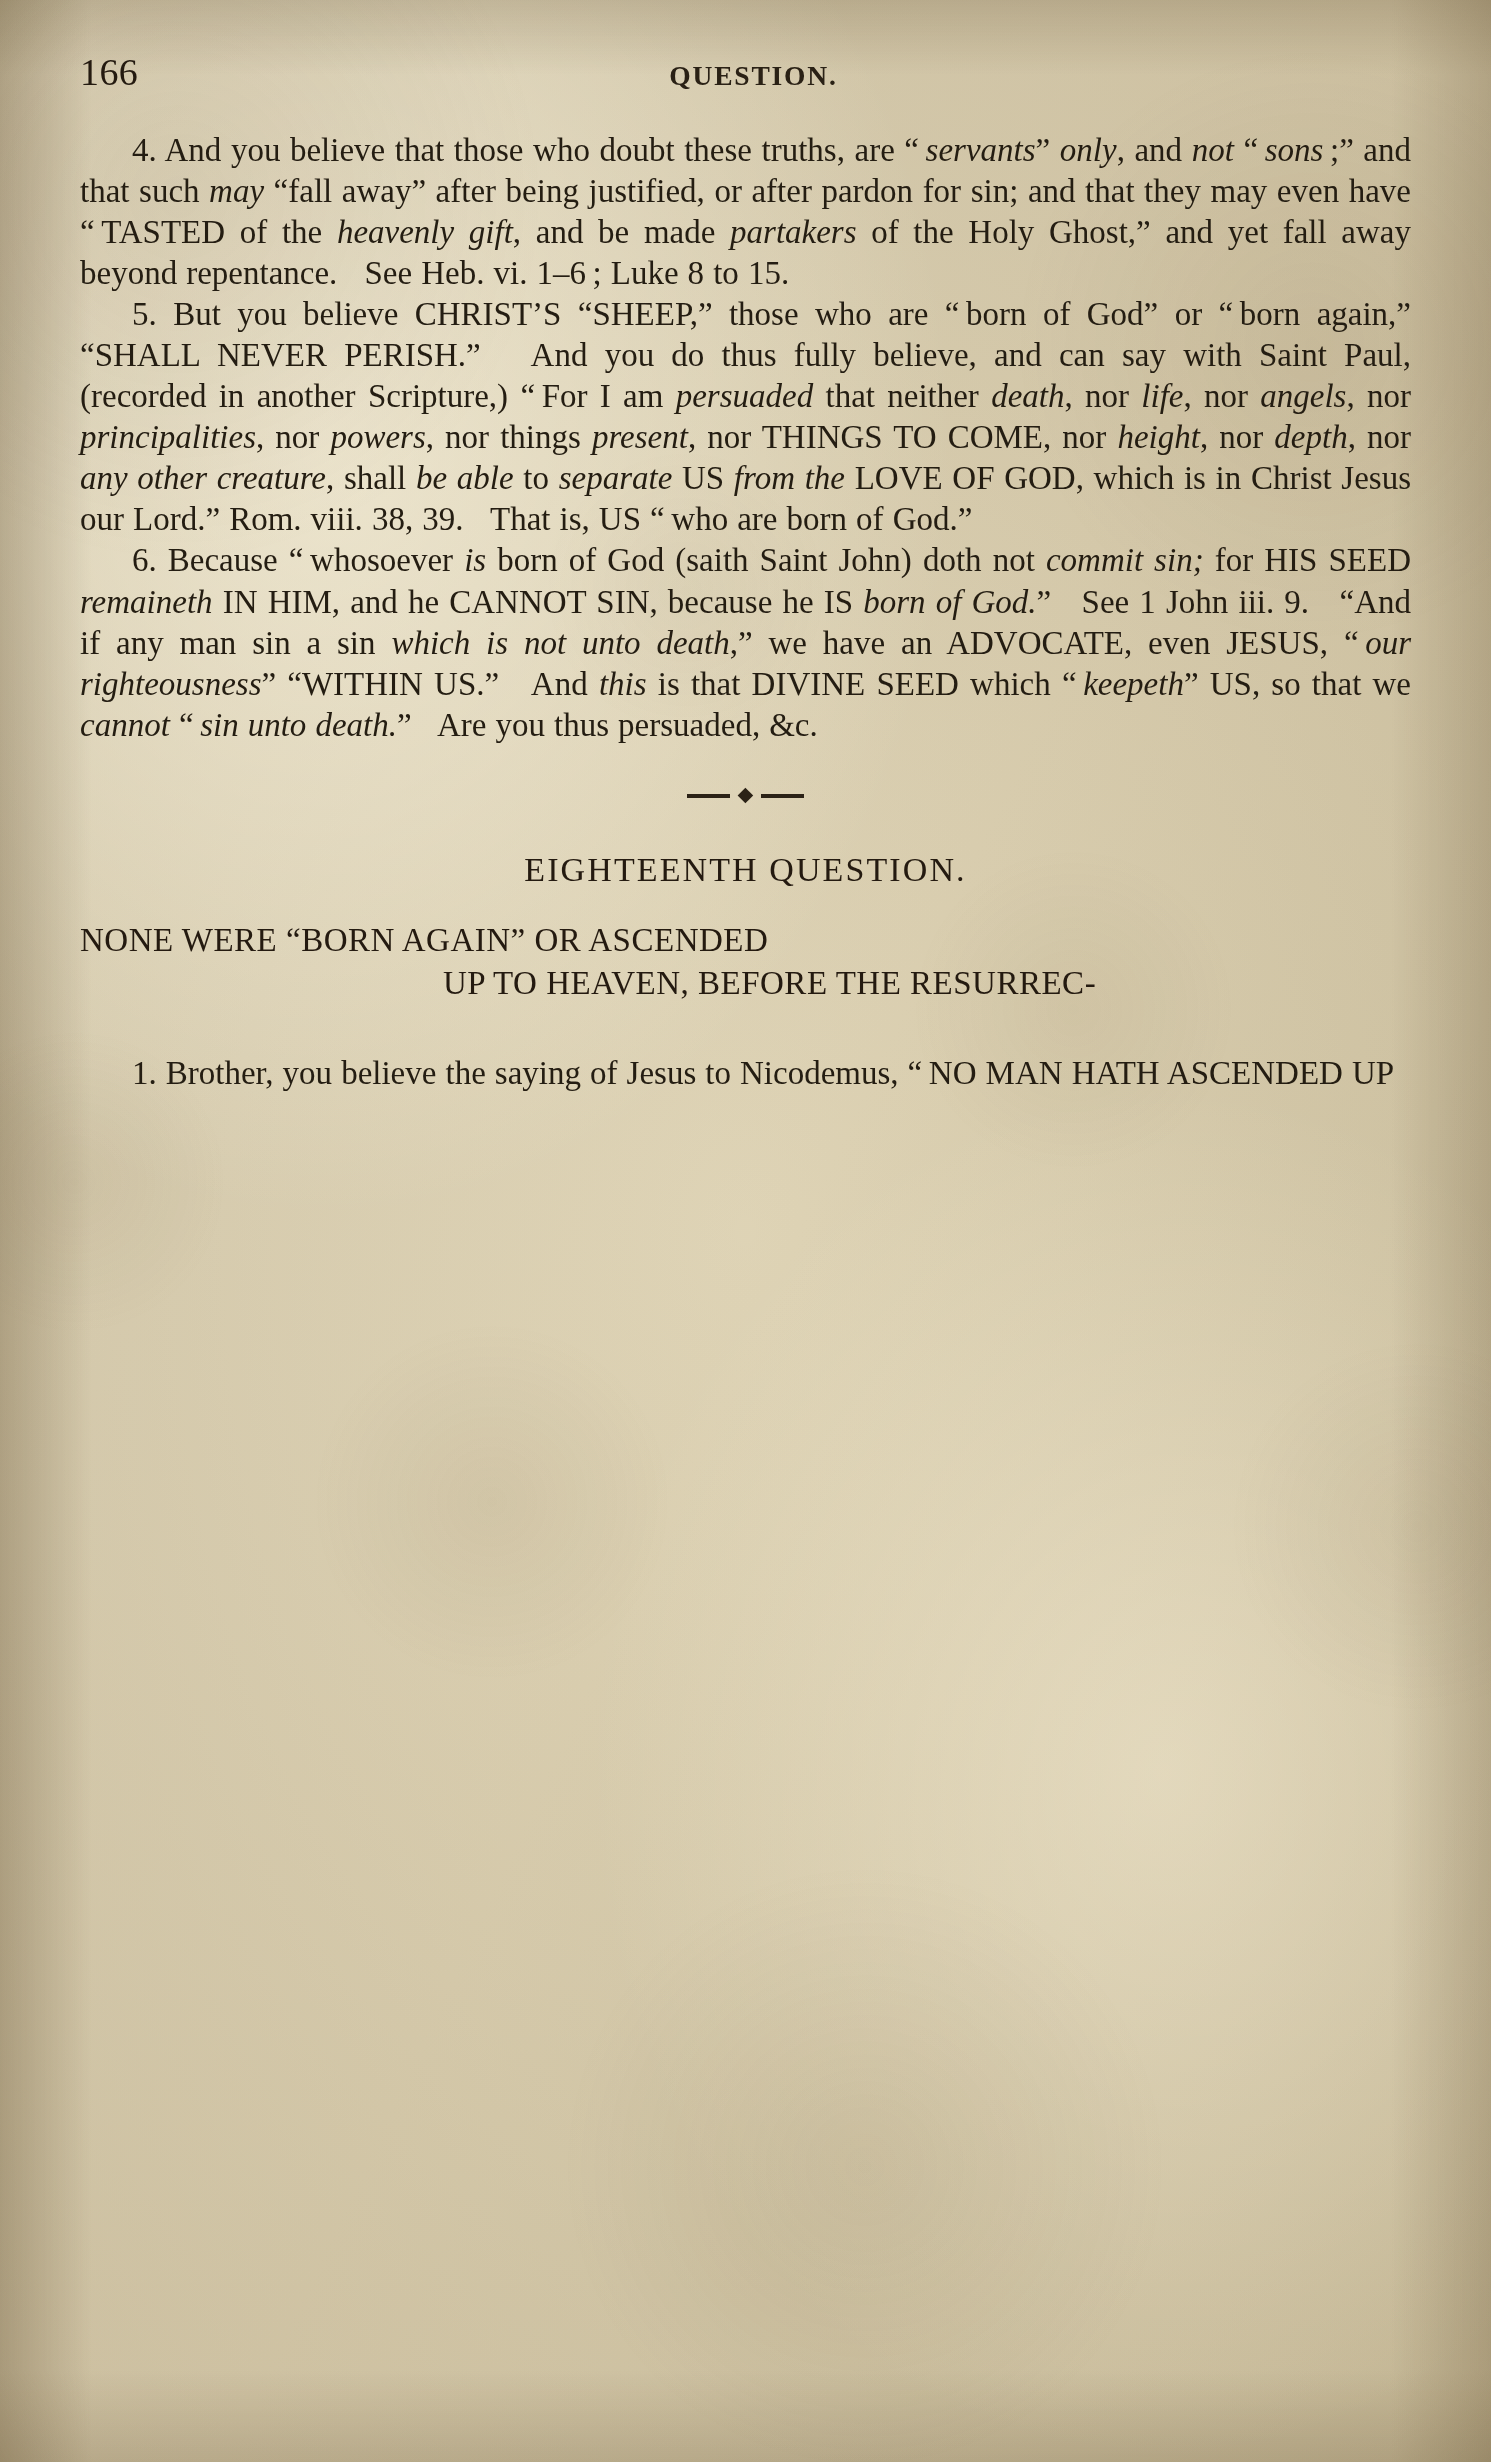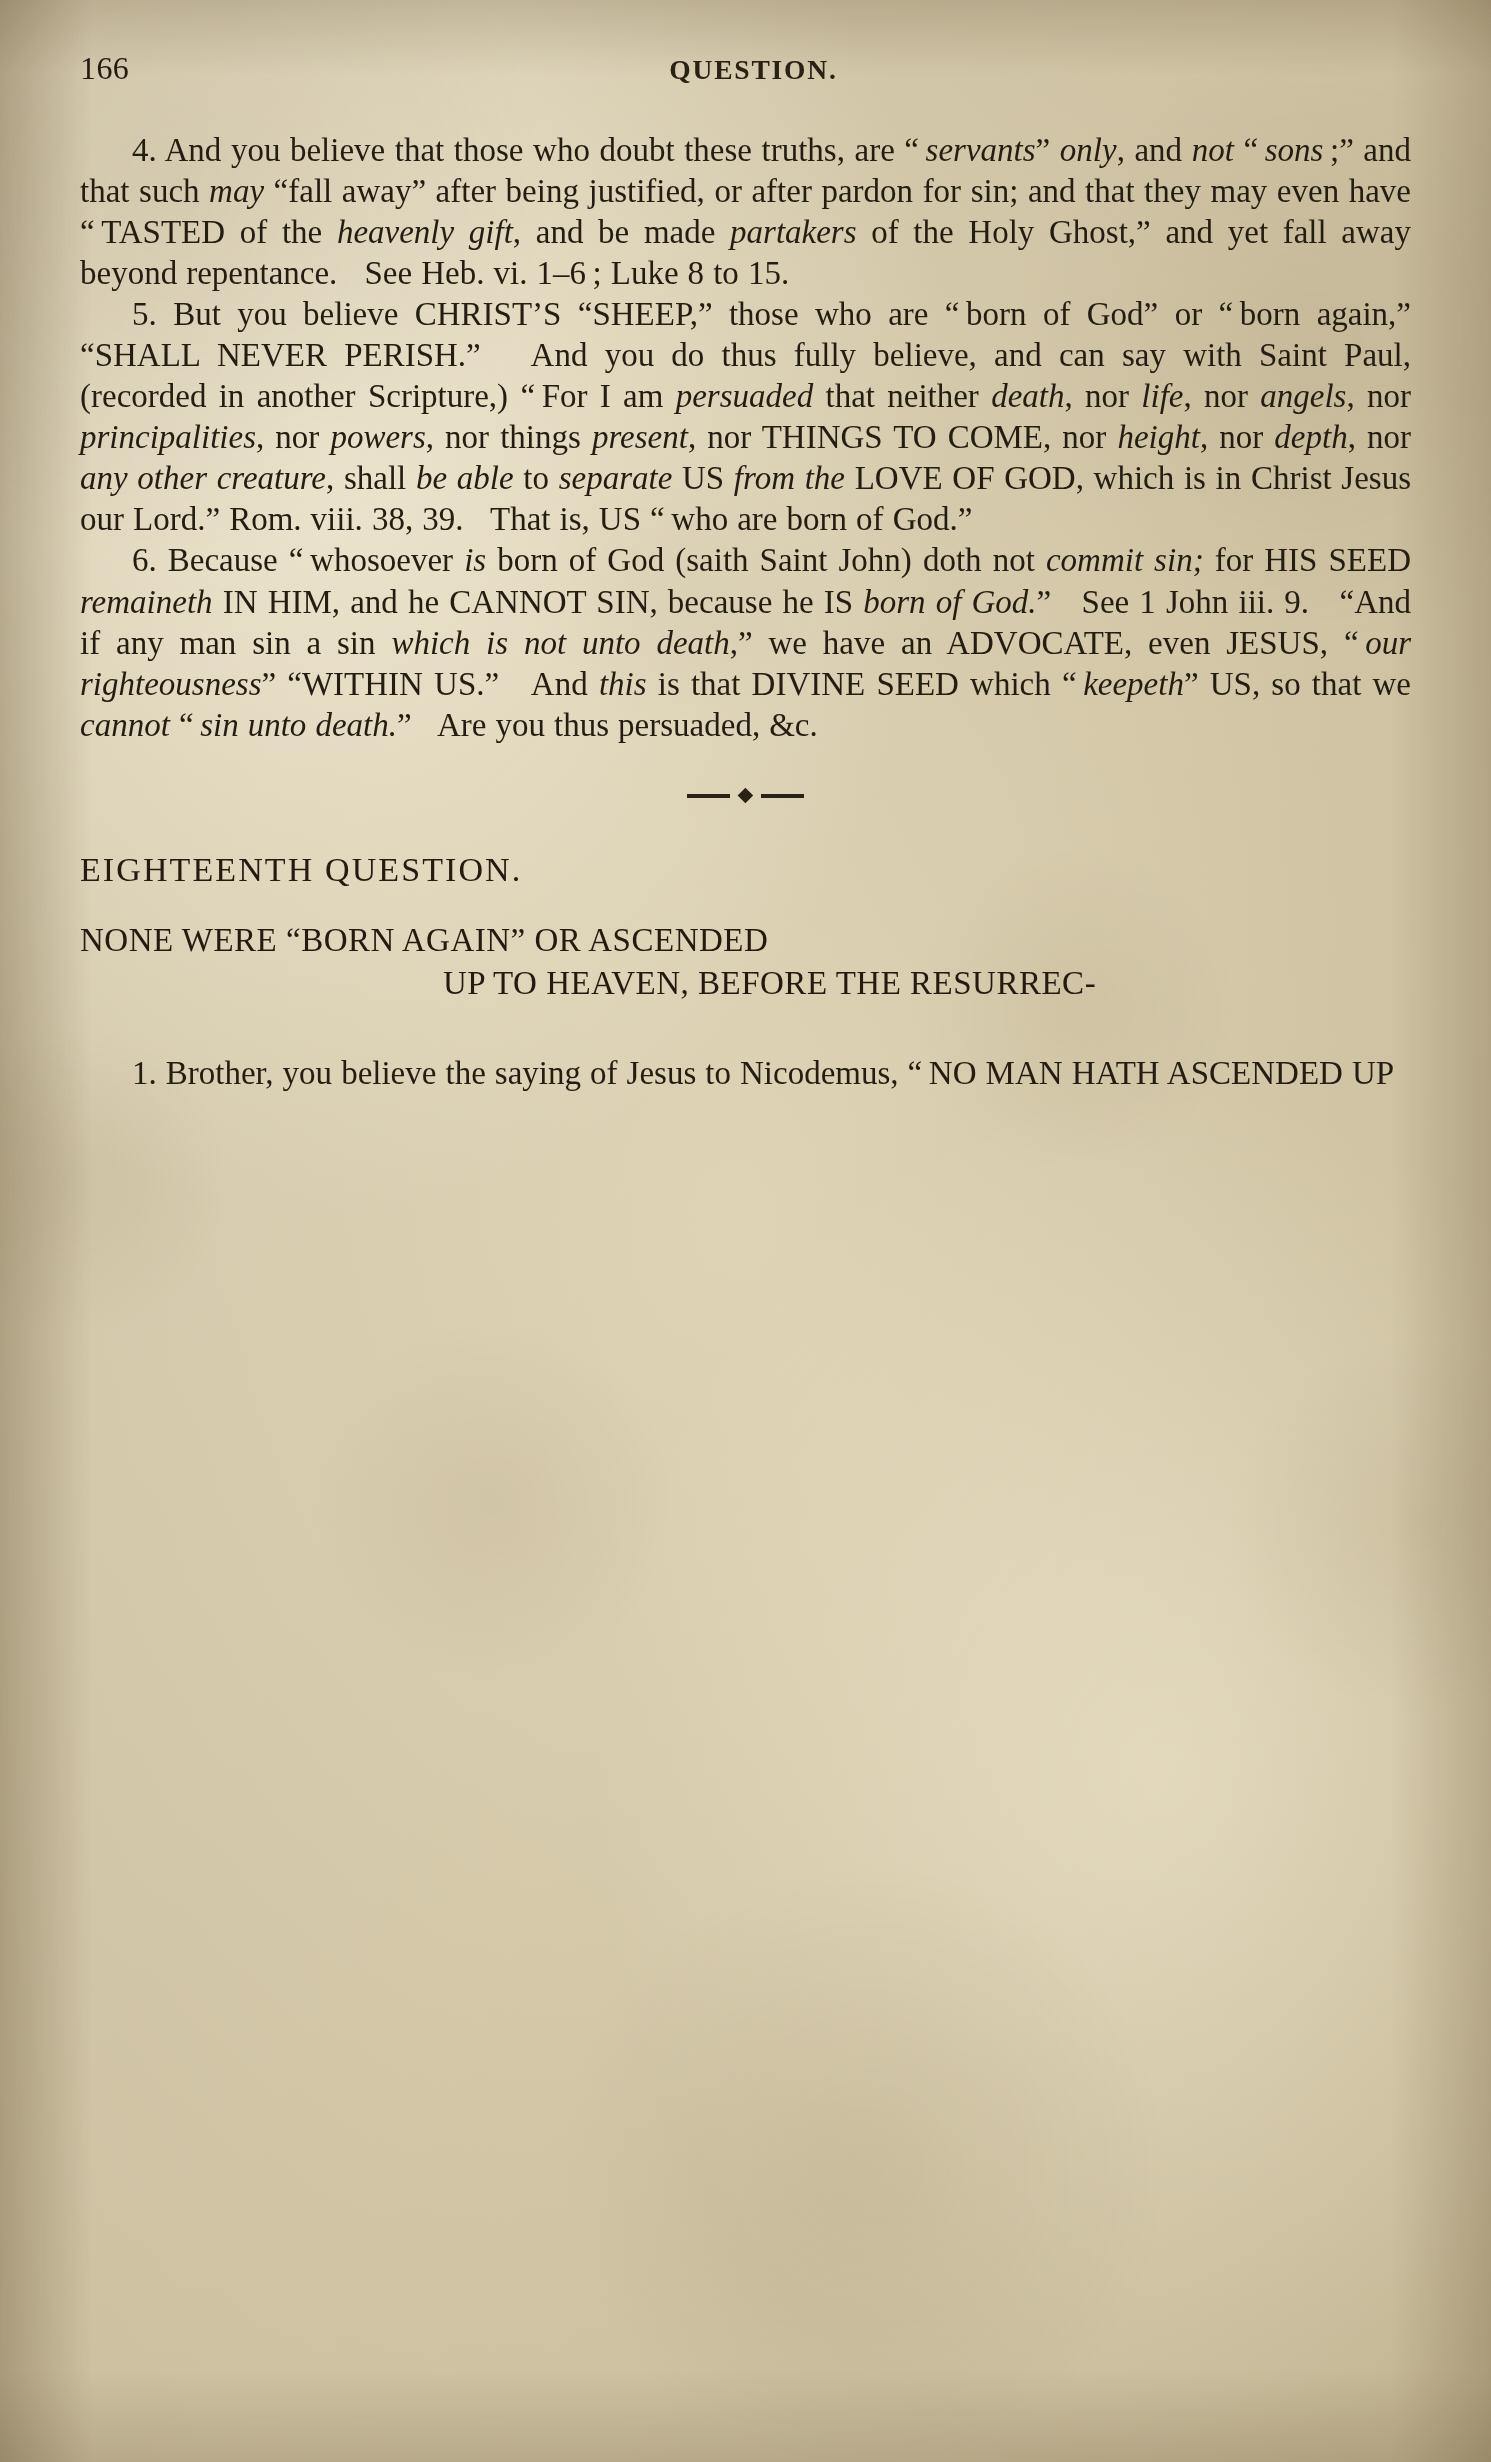--- a/index.html
+++ b/index.html
@@ -63,21 +63,21 @@
     z-index: 2;
   }
 
   
   .running-head {
     display: flex;
     align-items: baseline;
     height: 58px;
   }
   .folio {
-    font-size: 32px;
+    font-size: 38px;
     letter-spacing: 0.4px;
     width: 158px;
     color: #241a10;
   }
   .head-title {
     flex: 1;
     text-align: center;
     font-size: 27.5px;
     letter-spacing: 1.8px;
     font-weight: 700;
@@ -121,20 +121,21 @@
     display: inline-block;
     width: 10.8px;
     height: 10.8px;
     background: #2b2216;
     transform: rotate(45deg);
     margin: 0 10px;
   }
 
   
   .section-title {
+    text-align: center;
     font-size: 34px;
     letter-spacing: 2.1px;
     margin-top: 5px;
     margin-bottom: 30px;
     color: #241a10;
   }
   .section-subtitle {
     font-size: 33px;
     line-height: 1.30;
     letter-spacing: 0.5px;

